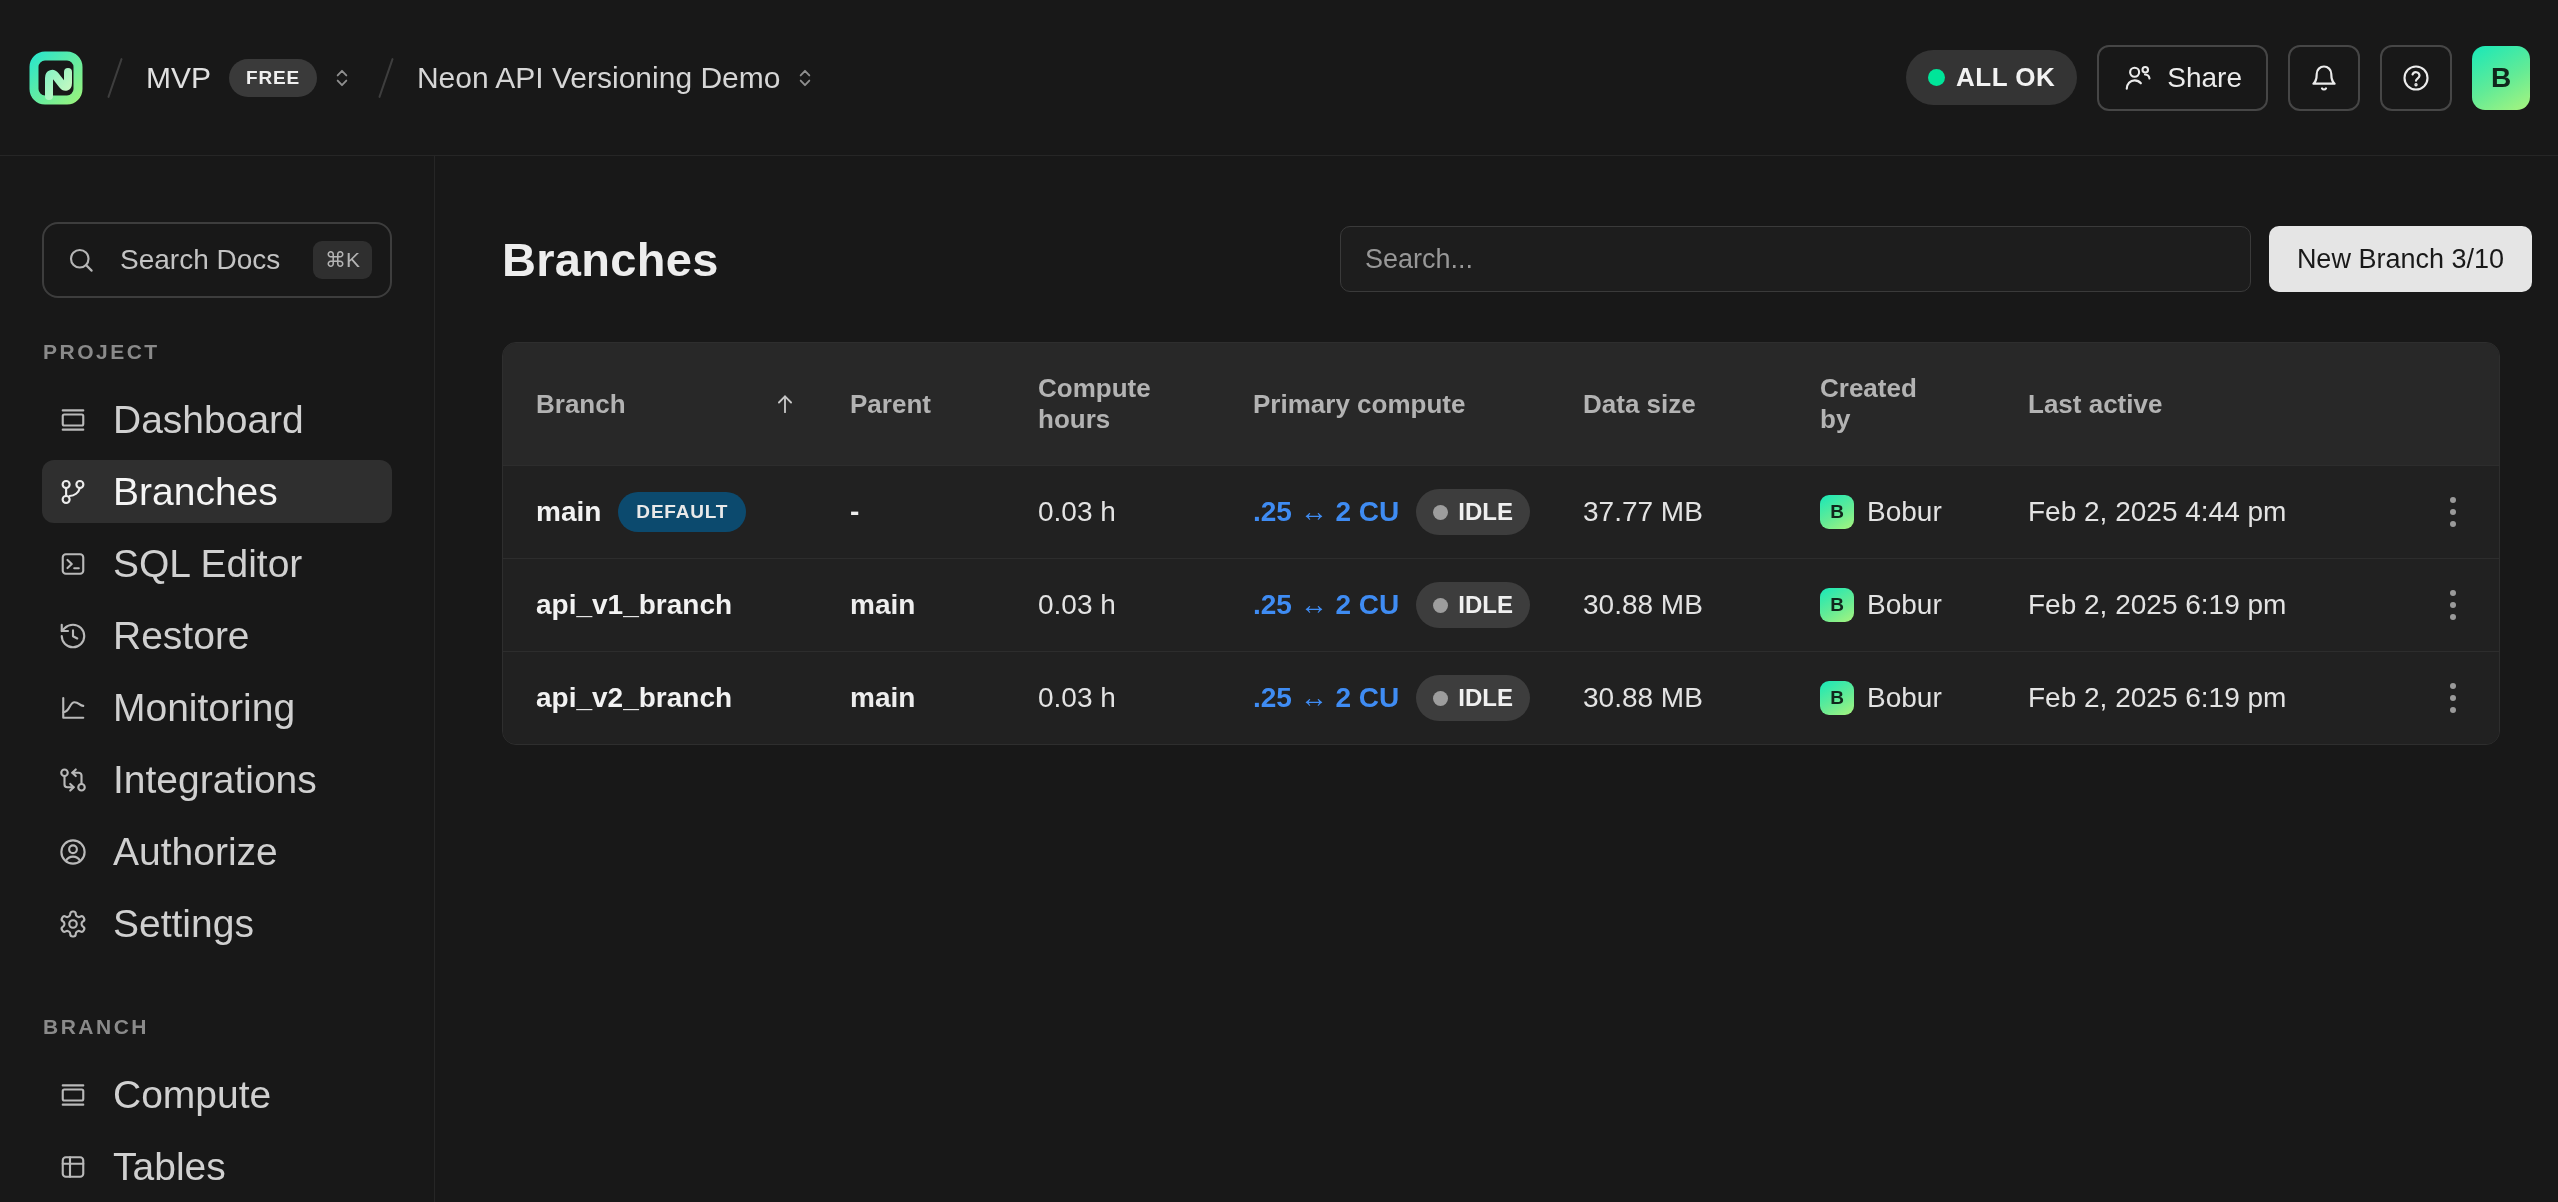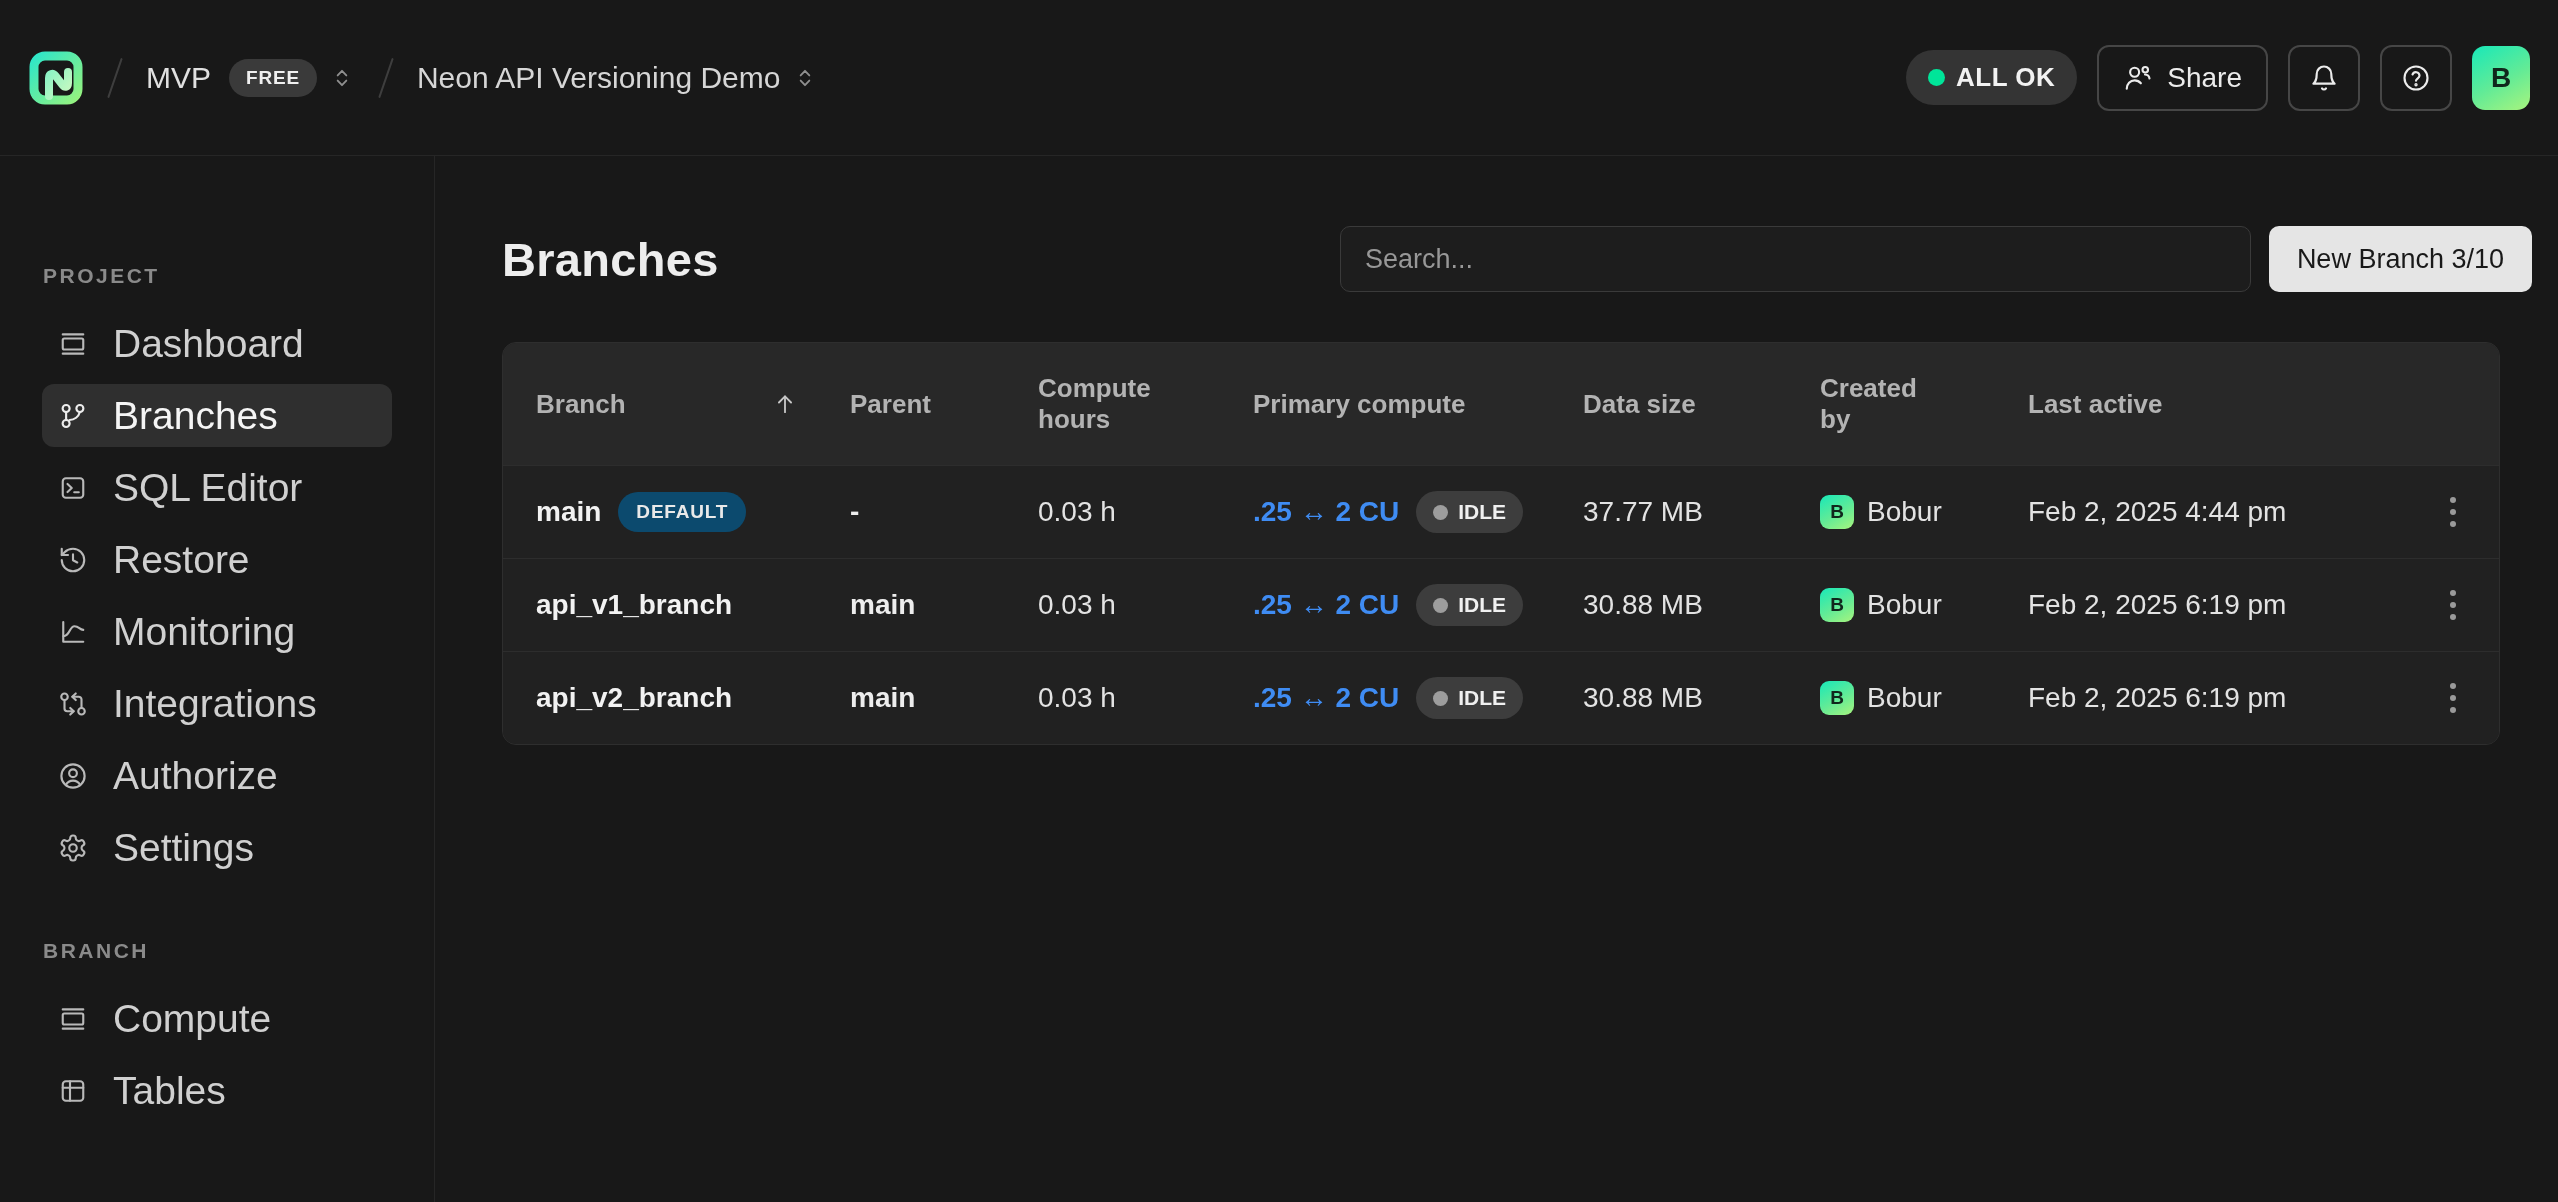--- a/index.html
+++ b/index.html
@@ -76,21 +76,21 @@
   .sort-arrow { margin-left:auto; margin-right:52px; color:#c7c7c7; display:flex; }
   .tbody-row { height:93px; border-top:1px solid #2d2d2d; font-size:28px; color:#e3e3e3;
     cursor:pointer; background:#212121; }
   .bname { font-weight:700; color:#f2f2f2; display:flex; align-items:center; }
   .badge { margin-left:17px; background:#0c4a6e; color:#e9e9e9; font-size:19px;
     font-weight:700; letter-spacing:.8px; padding:9px 18px; border-radius:999px; }
   .parent { font-weight:700; color:#ededed; }
   .pc { display:flex; align-items:center; }
   .cu-link { color:#3f8cf3; font-weight:700; cursor:pointer; }
   .state-pill { margin-left:17px; display:inline-flex; align-items:center; gap:10px;
-    background:#3d3d3d; border-radius:999px; padding:9px 17px; font-size:21px;
+    background:#3d3d3d; border-radius:999px; padding:9px 17px; font-size:24px;
     font-weight:700; color:#f0f0f0; }
   .state-dot { width:15px; height:15px; border-radius:50%; background:#9d9d9d; }
   .creator { display:flex; align-items:center; gap:13px; }
   .mini-avatar { width:34px; height:34px; border-radius:9px; display:flex; align-items:center;
     justify-content:center; font-size:19px; font-weight:700; color:#10271c;
     background:linear-gradient(150deg,#18e8b9 0%,#63eb96 55%,#a8f47e 100%); }
   .kebab { display:flex; flex-direction:column; align-items:center; gap:6px;
     justify-self:end; padding:10px; cursor:pointer; }
   .kebab i { width:6px; height:6px; border-radius:50%; background:#9a9a9a; }
 
@@ -165,20 +165,28 @@
         <circle cx="12" cy="17.4" r="0.5" fill="currentColor"></circle>
       </svg>
     </button>
     <div class="avatar">B</div>
   </div>
 </div>
 
 <div class="shell">
 
   <div class="sidebar">
+    <div class="search-docs">
+      <svg class="ic" viewBox="0 0 24 24">
+        <circle cx="11" cy="11" r="7"></circle>
+          <path d="m16.3 16.3 4.2 4.2"></path>
+      </svg>
+      <span class="lbl">Search Docs</span>
+      <span class="kbd">⌘K</span>
+    </div>
 
     <div class="section-label">PROJECT</div>
 
     <div class="nav-item">
       <svg class="ic" viewBox="0 0 24 24">
         <path d="M3.8 4.3h16.4"></path>
           <rect x="3.8" y="7.6" width="16.4" height="8.8" rx="1.2"></rect>
           <path d="M3.8 19.7h16.4"></path>
       </svg>
       <span class="txt">Dashboard</span>

